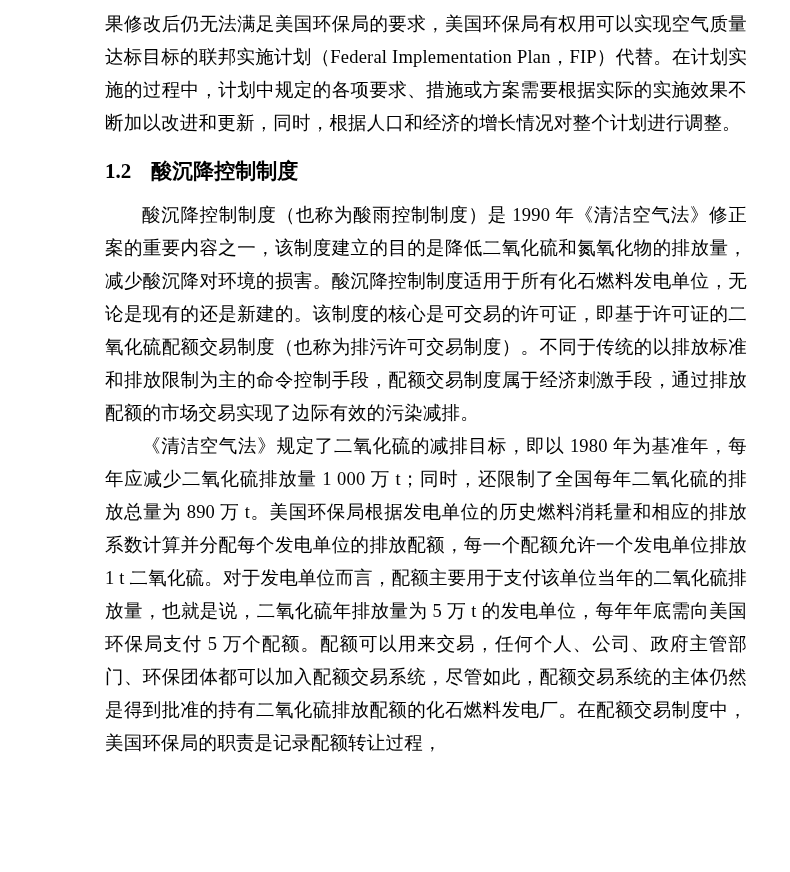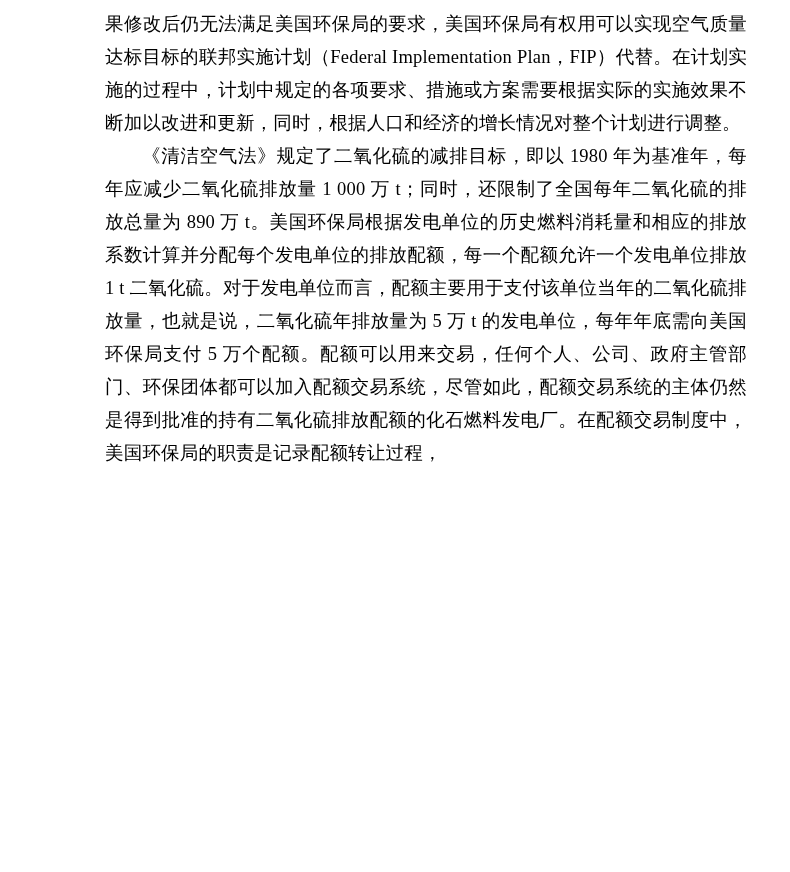--- a/index.html
+++ b/index.html
@@ -45,17 +45,22 @@
       font-weight: 700;
     }
   </style>
 </head>
 <body>
 
 <div class="page">
 
   <p class="body-text">果修改后仍无法满足美国环保局的要求，美国环保局有权用可以实现空气质量达标目标的联邦实施计划（Federal Implementation Plan，FIP）代替。在计划实施的过程中，计划中规定的各项要求、措施或方案需要根据实际的实施效果不断加以改进和更新，同时，根据人口和经济的增长情况对整个计划进行调整。</p>
 
+  <h2 class="section-heading">
+    <span class="sec-num">1.2</span>
+    <span class="sec-title">酸沉降控制制度</span>
+  </h2>
 
+  <p class="body-text indent">酸沉降控制制度（也称为酸雨控制制度）是 1990 年《清洁空气法》修正案的重要内容之一，该制度建立的目的是降低二氧化硫和氮氧化物的排放量，减少酸沉降对环境的损害。酸沉降控制制度适用于所有化石燃料发电单位，无论是现有的还是新建的。该制度的核心是可交易的许可证，即基于许可证的二氧化硫配额交易制度（也称为排污许可交易制度）。不同于传统的以排放标准和排放限制为主的命令控制手段，配额交易制度属于经济刺激手段，通过排放配额的市场交易实现了边际有效的污染减排。</p>
 
   <p class="body-text indent">《清洁空气法》规定了二氧化硫的减排目标，即以 1980 年为基准年，每年应减少二氧化硫排放量 1&nbsp;000 万 t；同时，还限制了全国每年二氧化硫的排放总量为 890 万 t。美国环保局根据发电单位的历史燃料消耗量和相应的排放系数计算并分配每个发电单位的排放配额，每一个配额允许一个发电单位排放 1 t 二氧化硫。对于发电单位而言，配额主要用于支付该单位当年的二氧化硫排放量，也就是说，二氧化硫年排放量为 5 万 t 的发电单位，每年年底需向美国环保局支付 5 万个配额。配额可以用来交易，任何个人、公司、政府主管部门、环保团体都可以加入配额交易系统，尽管如此，配额交易系统的主体仍然是得到批准的持有二氧化硫排放配额的化石燃料发电厂。在配额交易制度中，美国环保局的职责是记录配额转让过程，</p>
 
 </div>
 
 </body></html>

